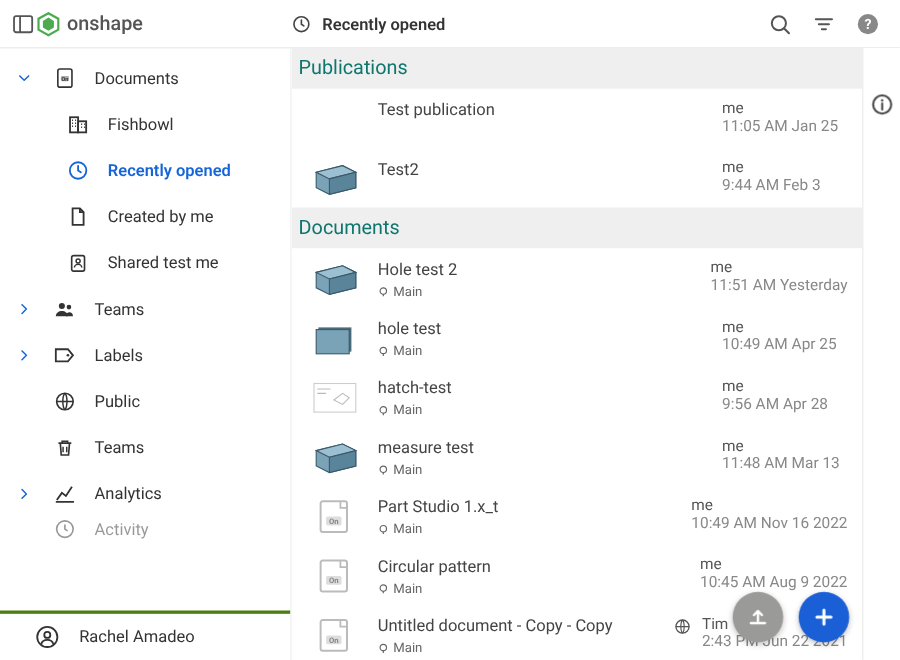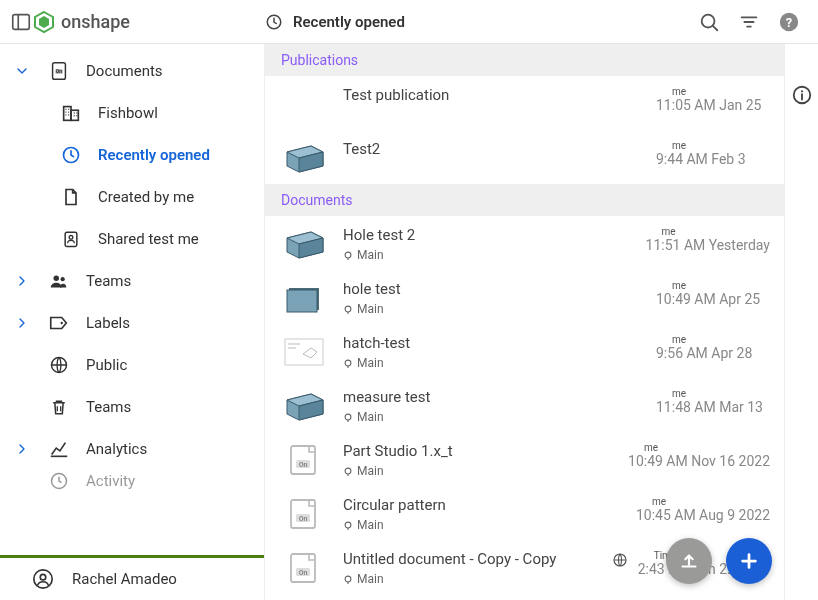--- a/index.html
+++ b/index.html
@@ -30,30 +30,30 @@
 .side-item.active .ico { color: #1565d8; }
 
 .side-bottom { border-top: 3px solid #4d7c0f; }
 .side-bottom .side-item { padding-left: 30px; gap: 16px; }
 
 .main { flex: 1; position: relative; display: flex; flex-direction: column; overflow: hidden; }
 .rightrail { position: absolute; top: 0; right: 0; width: 34px; height: 100%; border-left: 1px solid #eee; display: flex; flex-direction: column; align-items: center; padding-top: 40px; background: #fff; z-index: 3; }
 .rightrail .icon-btn { color: #444; }
 
 .list { overflow-y: auto; flex: 1; padding-right: 34px; }
-.section-h { background: #efefef; padding: 8px 16px; font-size: 14px; color: #8b5cf6; }
+.section-h { background: #efefef; padding: 8px 6px; font-size: 18px; color: #0f766e; }
 .row { display: flex; align-items: flex-start; padding: 8px 14px; gap: 14px; }
 .thumb { width: 50px; height: 36px; display: flex; align-items: center; justify-content: center; flex-shrink:0; margin-top:2px;}
 .thumb svg { width: 46px; height: 32px; }
 .row-mid { flex: 1; padding-top: 2px; }
 .row-title { font-size: 15px; color: #444; }
 .row-sub { font-size: 12px; color: #666; display: flex; align-items: center; gap: 4px; margin-top: 4px; }
 .row-right { text-align: left; min-width: 140px; padding-top: 2px; display:flex; gap:8px; align-items:flex-start;}
 .row-right .ownerblk { display:flex; flex-direction:column;}
-.row-owner { font-size: 10px; color: #555; margin-left: 16px; }
+.row-owner { font-size: 14px; color: #555; }
 .row-time { font-size: 14px; color: #888; }
 .row-right .globe { width:18px; color:#555; padding-top:2px;}
 
 .fab-wrap { position: absolute; bottom: 16px; right: 46px; display: flex; gap: 14px; z-index: 5; }
 .fab { width: 46px; height: 46px; border-radius: 50%; display: flex; align-items: center; justify-content: center; box-shadow: 0 2px 6px rgba(0,0,0,.25); cursor: pointer; }
 .fab.upload { background: #9a9a99; color: #fff; }
 .fab.create { background: #1a5fd6; color: #fff; }
 .fab svg { width: 22px; height: 22px; }
 
 .pin { width:10px; height:10px; }

